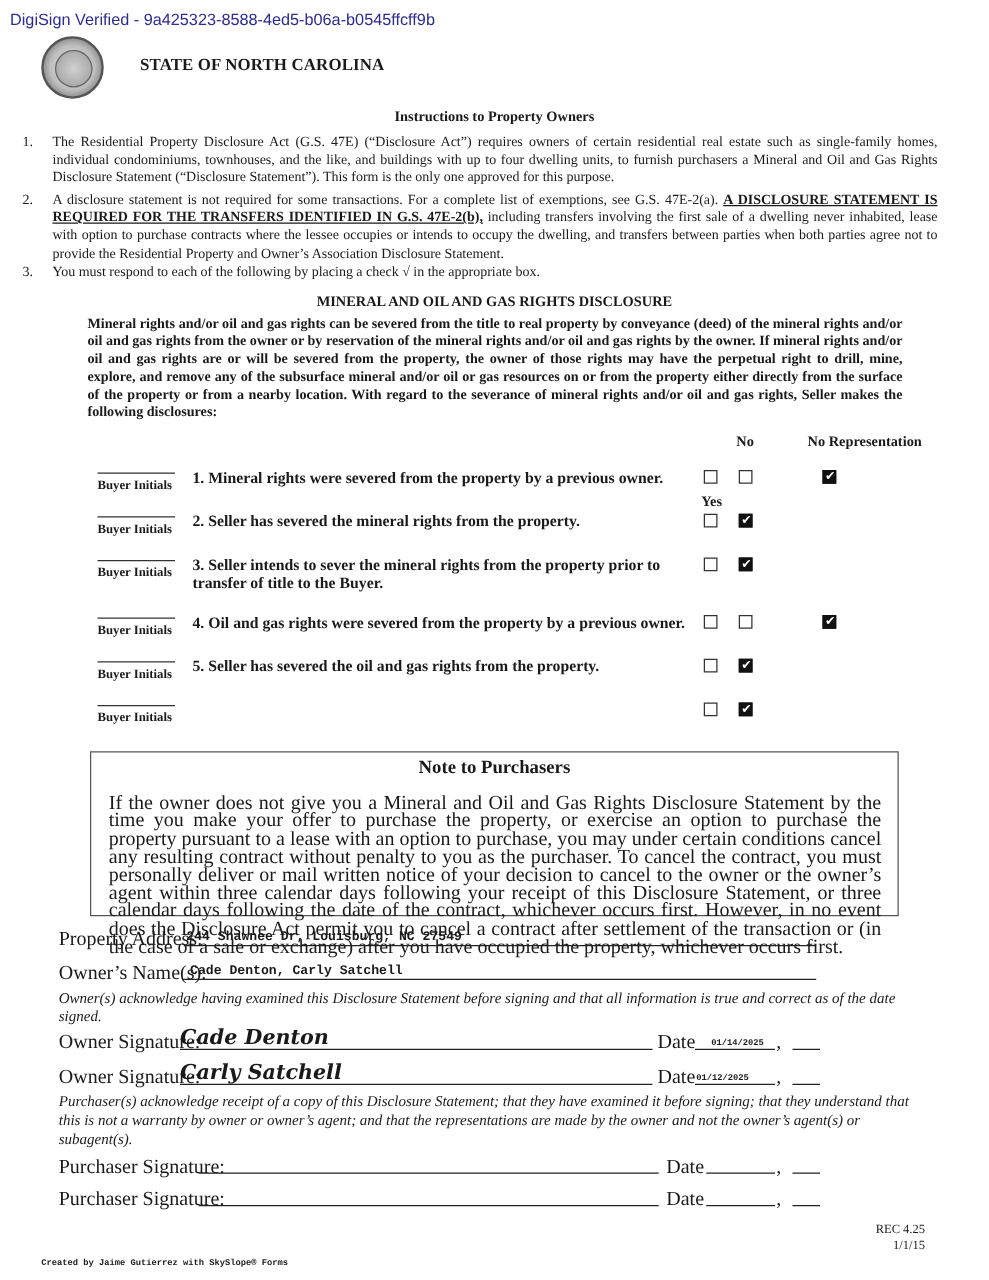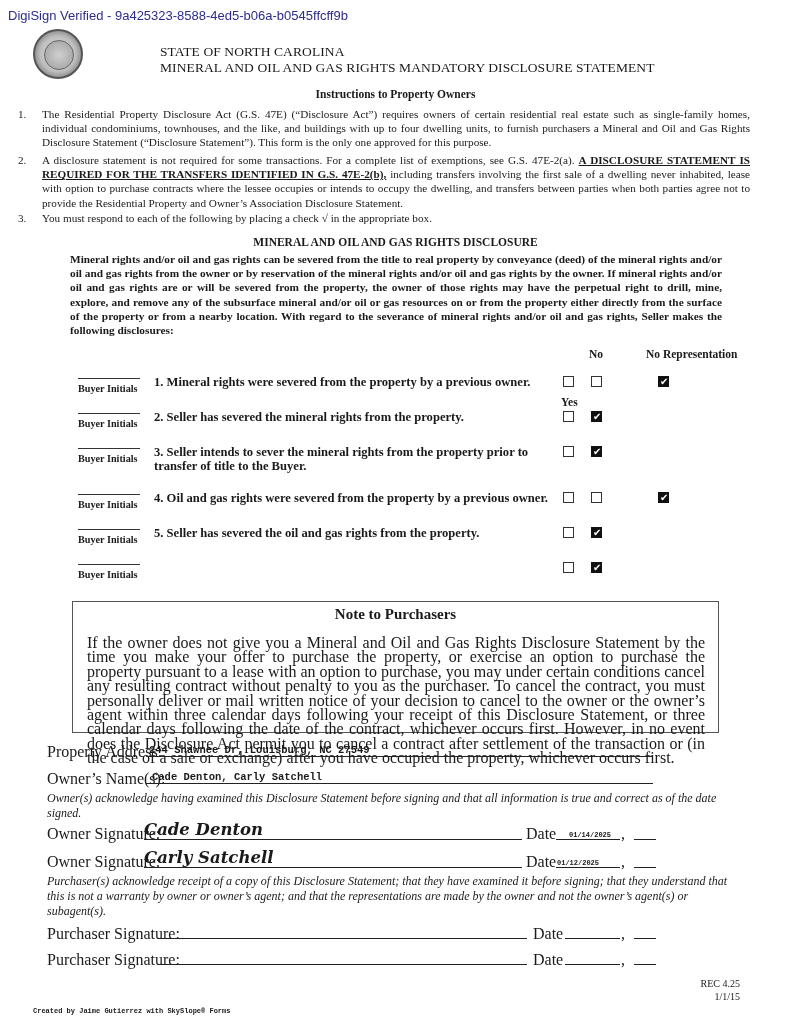--- a/index.html
+++ b/index.html
@@ -2,21 +2,21 @@
 <html><head>
 <meta charset="utf-8">
 <style>
   * { box-sizing: border-box; margin: 0; padding: 0; }
   html, body { width: 791px; height: 1024px; background: #fff; overflow: hidden; }
   body { position: relative; font-family: "Liberation Serif", "DejaVu Serif", serif; color: #1a1a1a; }
   .abs { position: absolute; }
   .digisign { left: 8px; top: 8px; font-family: "Liberation Sans", "DejaVu Sans", sans-serif; font-size: 13px; color: #2c2c8c; }
   .seal { left: 33px; top: 29px; width: 50px; height: 50px; border-radius: 50%; border: 2px solid #555; background: radial-gradient(circle, #e8e8e8 0%, #bdbdbd 55%, #8a8a8a 75%, #dcdcdc 80%, #9a9a9a 100%); }
   .seal::after { content: ""; position: absolute; left: 9px; top: 9px; width: 28px; height: 28px; border-radius: 50%; border: 1px solid #666; background: radial-gradient(circle, #d0d0d0, #9c9c9c); }
-  .title { left: 112px; top: 44px; font-size: 13.5px; font-weight: normal; line-height: 16px; letter-spacing: 0.1px; margin-left: 48px; }
+  .title { left: 112px; top: 44px; font-size: 13.5px; font-weight: bold; line-height: 16px; letter-spacing: 0.1px; }
   .instr-head { left: 0; width: 791px; top: 88px; text-align: center; font-size: 11.5px; font-weight: bold; }
   .ol { left: 18px; width: 732px; font-size: 11.2px; line-height: 14.2px; }
   .ol .num { position: absolute; left: 0; top: 0; }
   .ol .txt { margin-left: 24px; text-align: justify; }
   .ul-bold { font-weight: bold; text-decoration: underline; }
   .sec-head { left: 0; width: 791px; top: 236px; text-align: center; font-size: 11.5px; font-weight: bold; }
   .intro { left: 70px; width: 652px; top: 252px; font-size: 11.3px; line-height: 14.2px; font-weight: bold; text-align: justify; }
   .col-head { top: 348px; font-size: 11.5px; font-weight: bold; }
   .row { left: 75px; width: 650px; }
   .initials-line { position: absolute; left: 3px; top: 3px; width: 62px; border-top: 1px solid #333; }
@@ -38,21 +38,20 @@
   .created-by { left: 33px; top: 1007px; font-family: "Liberation Mono", monospace; font-size: 7px; font-weight: bold; }
 </style>
 </head>
 <body>
 
 <div class="abs digisign">DigiSign Verified - 9a425323-8588-4ed5-b06a-b0545ffcff9b</div>
 
 <div class="abs seal"></div>
 <div class="abs title">
   <div>STATE OF NORTH CAROLINA</div>
-  <div>MINERAL AND OIL AND GAS RIGHTS MANDATORY DISCLOSURE STATEMENT</div>
 </div>
 
 <div class="abs instr-head">Instructions to Property Owners</div>
 
 <div class="abs ol" style="top:107px;">
   <span class="num">1.</span>
   <div class="txt">The Residential Property Disclosure Act (G.S. 47E) (“Disclosure Act”) requires owners of certain residential real estate such as single-family homes, individual condominiums, townhouses, and the like, and buildings with up to four dwelling units, to furnish purchasers a Mineral and Oil and Gas Rights Disclosure Statement (“Disclosure Statement”). This form is the only one approved for this purpose.</div>
 </div>
 
 <div class="abs ol" style="top:153px;">

